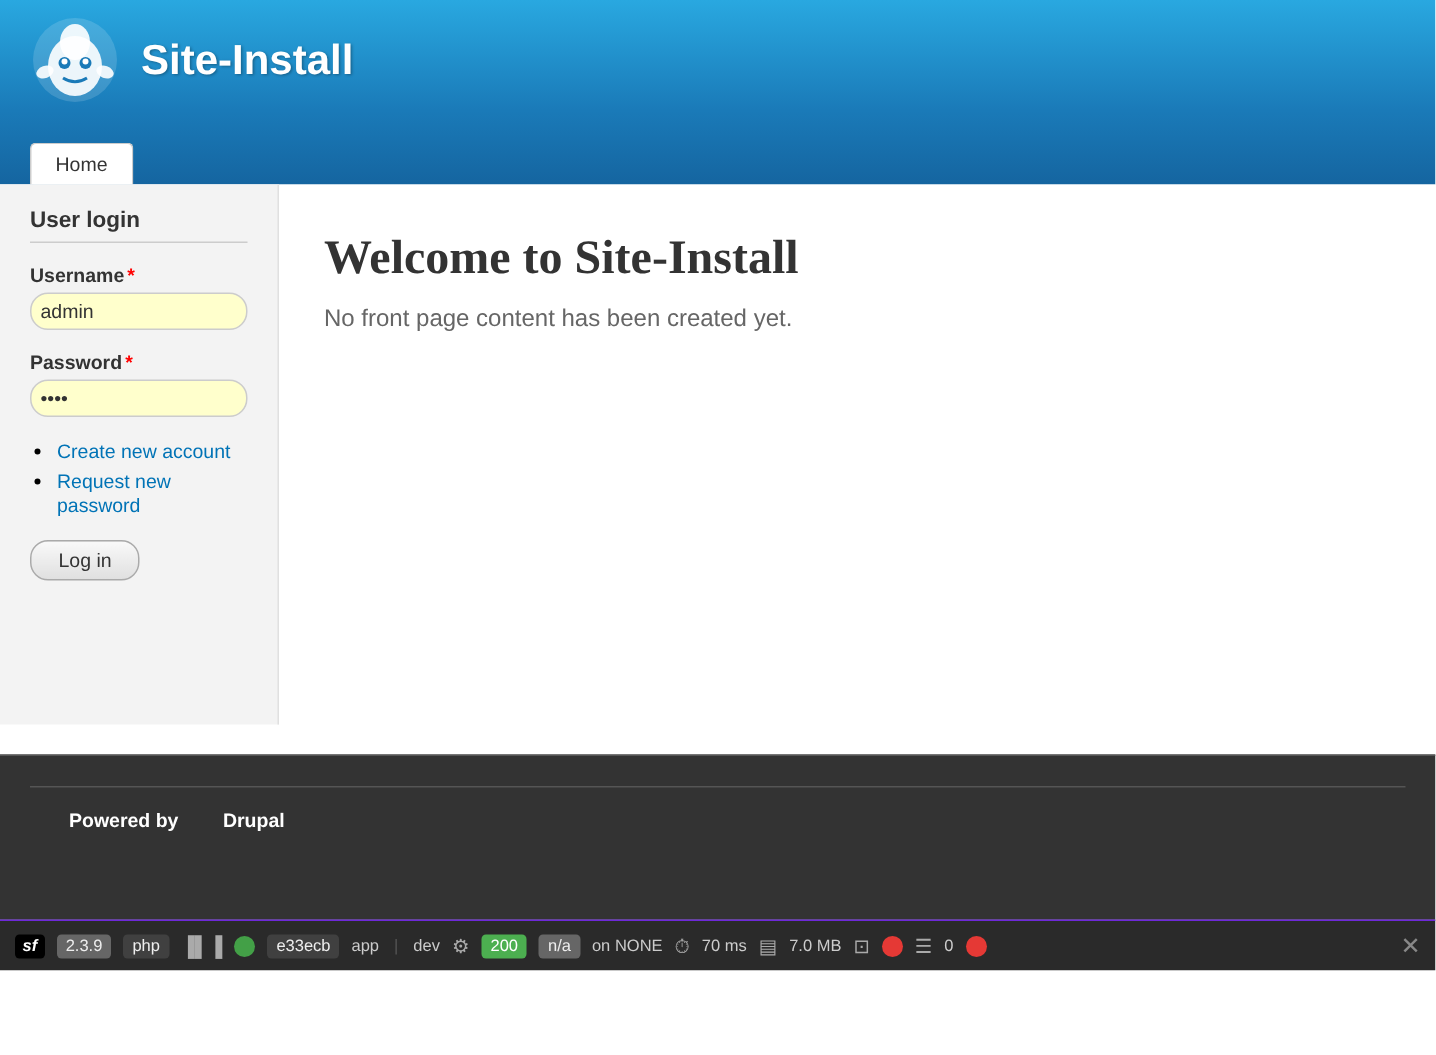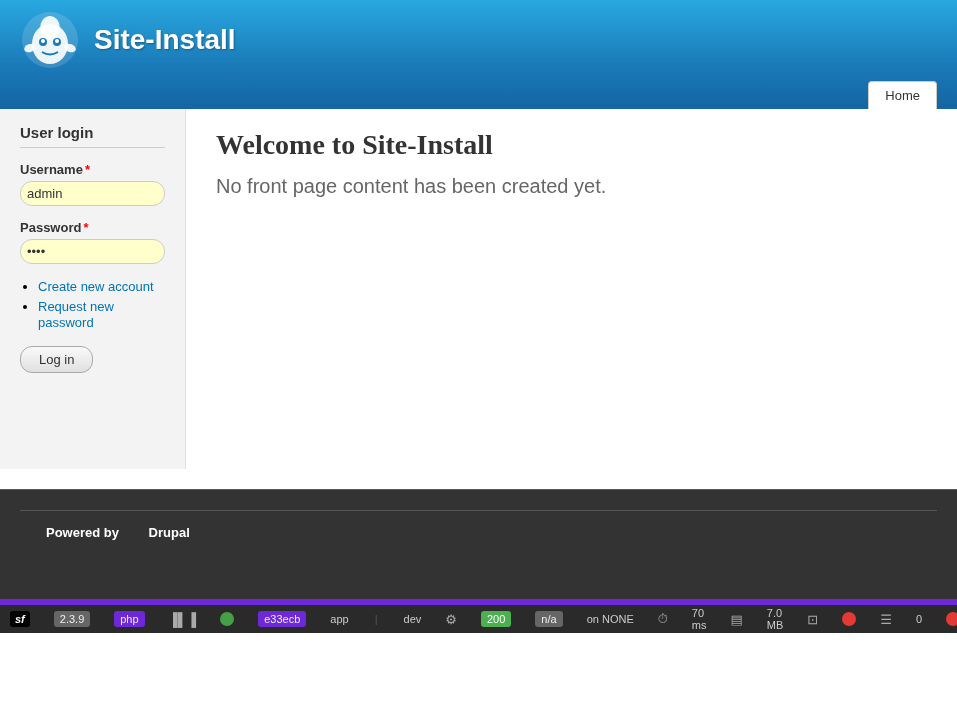--- a/index.html
+++ b/index.html
@@ -27,22 +27,21 @@
     }
     .site-name {
       color: #fff;
       font-size: 28px;
       font-weight: bold;
       text-shadow: 1px 1px 2px rgba(0,0,0,0.3);
     }
     .nav-bar {
       display: flex;
       align-items: flex-end;
-      margin-top: 1px;
-      justify-content: flex-end;
+      margin-top: 15px;
     }
     .nav-tab {
       background: #fff;
       color: #333;
       padding: 6px 16px;
       border-radius: 4px 4px 0 0;
       font-size: 13px;
       cursor: pointer;
       border: 1px solid #ccc;
       border-bottom: none;
@@ -116,29 +115,30 @@
       cursor: pointer;
       color: #333;
     }
 
     
     .page-content {
       flex: 1;
       padding: 20px 30px;
     }
     .page-title {
-      font-size: 28px;
+      font-size: 32px;
       font-weight: bold;
       color: #333;
       margin-bottom: 14px;
       font-family: Georgia, serif;
+      margin-top: 10px;
     }
     .page-description {
       color: #666;
-      font-size: 20px;
+      font-size: 16px;
     }
 
     
     .footer-dark {
       background: #333;
       min-height: 110px;
       padding: 20px;
       border-top: 1px solid #555;
       margin-top: 20px;
     }
@@ -157,29 +157,29 @@
       padding-left: 26px;
     }
 
     
     .debug-bar {
       background: #2a2a2a;
       height: 34px;
       display: flex;
       align-items: center;
       padding: 0 10px;
-      gap: 24px;
+      gap: 8px;
       font-size: 11px;
       color: #ccc;
-      border-top: 6px solid #6d28d9;
+      border-top: 1px solid #6d28d9;
       flex-wrap: nowrap;
       overflow: hidden;
     }
     .debug-badge {
-      background: #6d28d9;
+      background: #404040;
       color: #eee;
       padding: 2px 6px;
       border-radius: 3px;
       font-size: 11px;
       white-space: nowrap;
     }
     .debug-badge.green { background: #4caf50; color: #fff; }
     .debug-badge.gray { background: #666; color: #eee; }
     .debug-circle {
       width: 14px;

